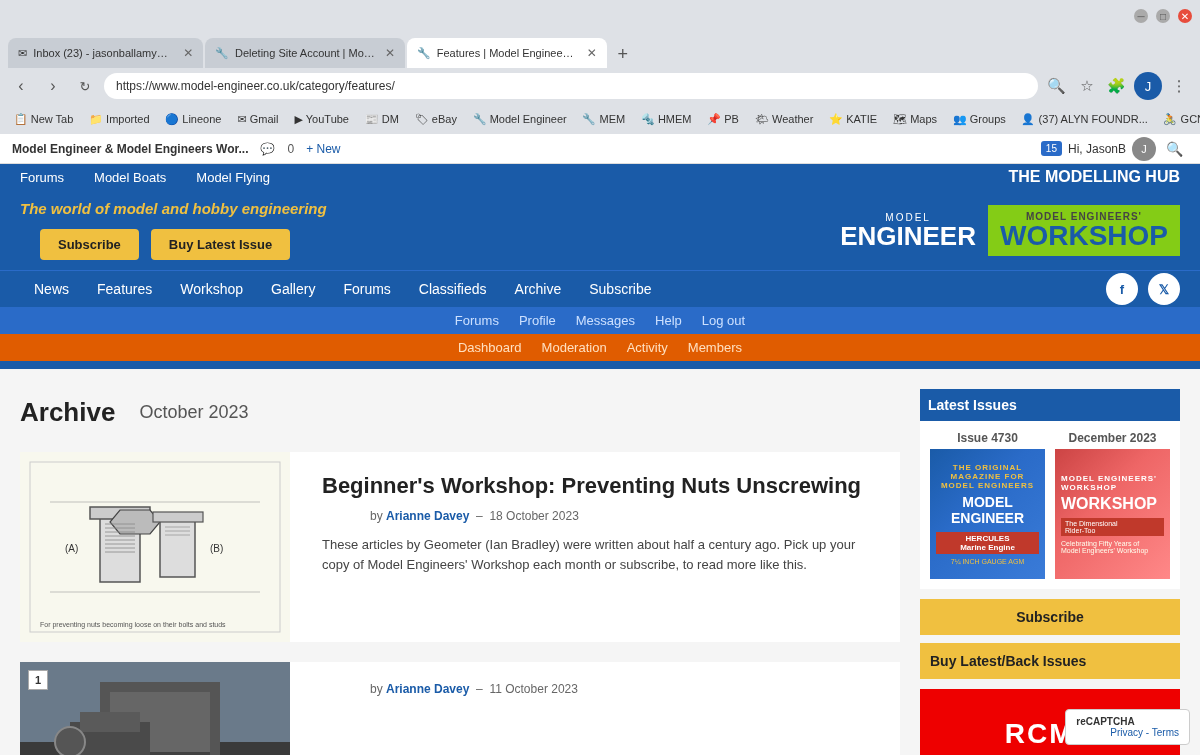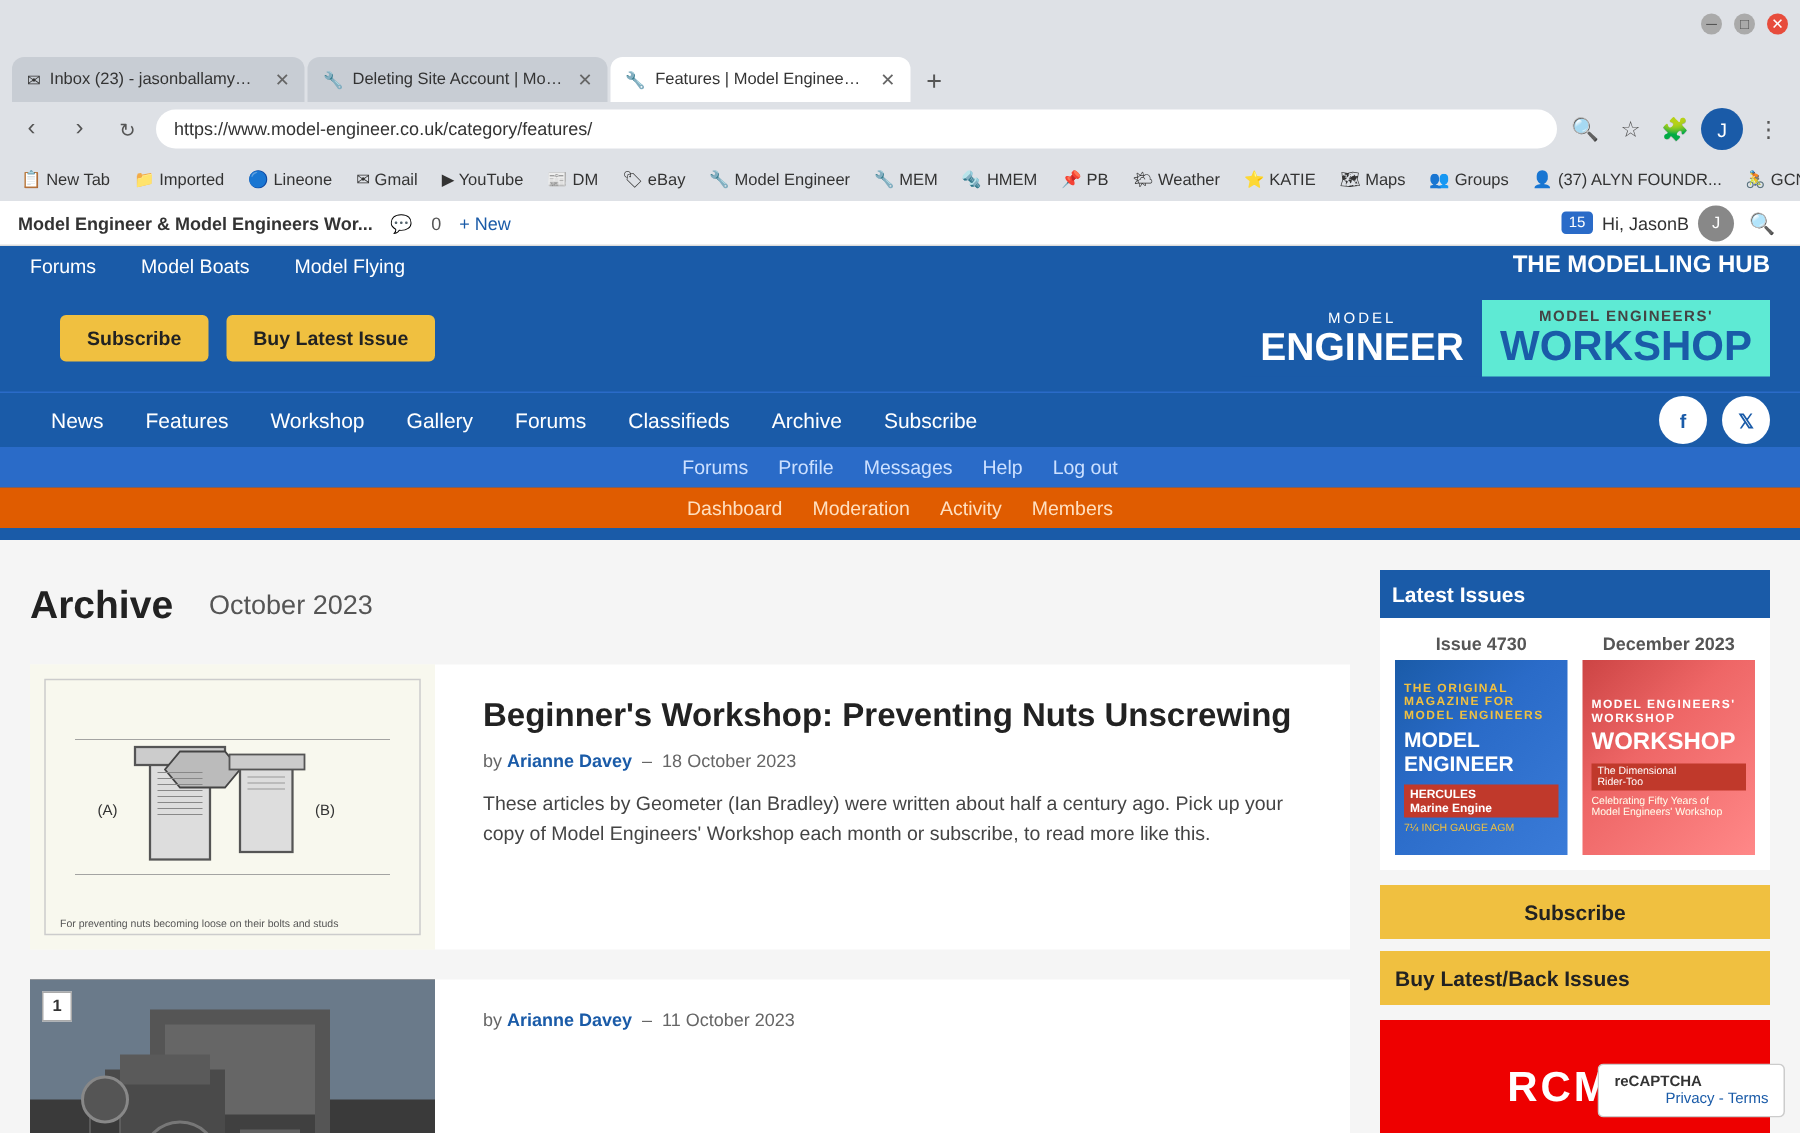--- a/index.html
+++ b/index.html
@@ -44,21 +44,21 @@
 
     
     .main-content { display: flex; gap: 20px; padding: 20px; background: #f5f5f5; }
     .articles-col { flex: 1; }
     .sidebar-col { width: 260px; }
 
     
     .article-item { display: flex; gap: 16px; background: #fff; margin-bottom: 20px; padding: 0; }
     .article-body { flex: 1; padding: 20px 16px; }
     .article-title { font-size: 22px; font-weight: bold; color: #222; margin-bottom: 8px; line-height: 1.3; }
-    .article-meta { font-size: 12px; color: #666; margin-bottom: 12px; }
+    .article-meta { font-size: 12px; color: #666; margin-bottom: 12px; margin-left: 48px; }
     .article-meta .author { color: #1a5ba8; font-weight: bold; }
     .article-excerpt { font-size: 13px; color: #444; line-height: 1.6; }
 
     
     .sidebar-section { background: #1a5ba8; color: #fff; padding: 8px; font-size: 14px; font-weight: bold; margin-bottom: 0; }
     .sidebar-issues { background: #fff; padding: 10px; display: flex; gap: 10px; margin-bottom: 10px; }
     .issue-card { flex: 1; }
     .issue-label { font-size: 12px; color: #555; text-align: center; margin-bottom: 4px; font-weight: bold; }
     .issue-cover { width: 100%; height: 130px; background: #ddd; display: flex; align-items: center; justify-content: center; overflow: hidden; }
     .issue-cover-me { background: linear-gradient(135deg, #1a5ba8 0%, #2a6bc8 40%, #3a7bd8 100%); }
@@ -71,21 +71,21 @@
     .article1-thumb { background: #f8f8f0; width: 270px; min-height: 190px; display: flex; align-items: center; justify-content: center; }
 
     
     .num-badge { position: absolute; top: 8px; left: 8px; background: #fff; color: #333; font-size: 11px; font-weight: bold; width: 20px; height: 20px; display: flex; align-items: center; justify-content: center; border: 1px solid #aaa; }
 
     
     .recaptcha { position: fixed; bottom: 10px; right: 10px; background: #fff; border: 1px solid #ccc; border-radius: 4px; padding: 6px 10px; font-size: 10px; color: #555; z-index: 100; }
 
     .model-engineer-logo { display: flex; flex-direction: column; align-items: center; justify-content: center; padding: 6px 12px; background: #1a5ba8; }
 
-    .mew-logo { display: flex; flex-direction: column; align-items: center; justify-content: center; padding: 6px 12px; background: #5eead4; }
+    .mew-logo { display: flex; flex-direction: column; align-items: center; justify-content: center; padding: 6px 12px; background: #84cc16; }
 
     .article2-machine { width: 270px; height: 170px; background: linear-gradient(180deg, #888 0%, #555 50%, #333 100%); position: relative; }
   </style>
 </head>
 <body>
 
 <div>
 
   <div class="title-bar">
     <div class="title-bar-controls">
@@ -170,20 +170,21 @@
 
   <div class="site-top-nav">
     <a href="#">Forums</a>
     <a href="#">Model Boats</a>
     <a href="#">Model Flying</a>
     <span class="modelling-hub">THE MODELLING HUB</span>
   </div>
 
   <div class="site-branding">
     <div>
+      <div style="color:#f0c040; font-style:italic; font-size:15px; font-weight:bold; margin-bottom:12px;">The world of model and hobby engineering</div>
       <div class="subscribe-buttons">
         <button class="subscribe-btn">Subscribe</button>
         <button class="subscribe-btn">Buy Latest Issue</button>
       </div>
     </div>
     <div class="logo-area">
       <div class="model-engineer-logo">
         <span style="color:#fff; font-size:10px; letter-spacing:2px;">MODEL</span>
         <span style="color:#fff; font-size:26px; font-weight:bold; line-height:1;">ENGINEER</span>
       </div>
@@ -329,21 +330,21 @@
 
   <div class="sidebar-col">
 
     <div class="sidebar-section">Latest Issues</div>
 
     <div class="sidebar-issues">
 
       <div class="issue-card">
         <div class="issue-label">Issue 4730</div>
         <div class="issue-cover issue-cover-me">
-          <div style="padding:6px; text-align:left;">
+          <div style="padding:6px; text-align:center;">
             <div style="color:#f0c040; font-size:8px; font-weight:bold; letter-spacing:1px;">THE ORIGINAL MAGAZINE FOR MODEL ENGINEERS</div>
             <div style="color:#fff; font-size:14px; font-weight:bold; margin-top:4px;">MODEL<br>ENGINEER</div>
             <div style="background:#c0392b; color:#fff; font-size:8px; padding:2px 4px; margin-top:6px; font-weight:bold;">HERCULES<br>Marine Engine</div>
             <div style="color:#f0c040; font-size:7px; margin-top:4px;">7¼ INCH GAUGE AGM</div>
           </div>
         </div>
       </div>
 
       <div class="issue-card">
         <div class="issue-label">December 2023</div>

